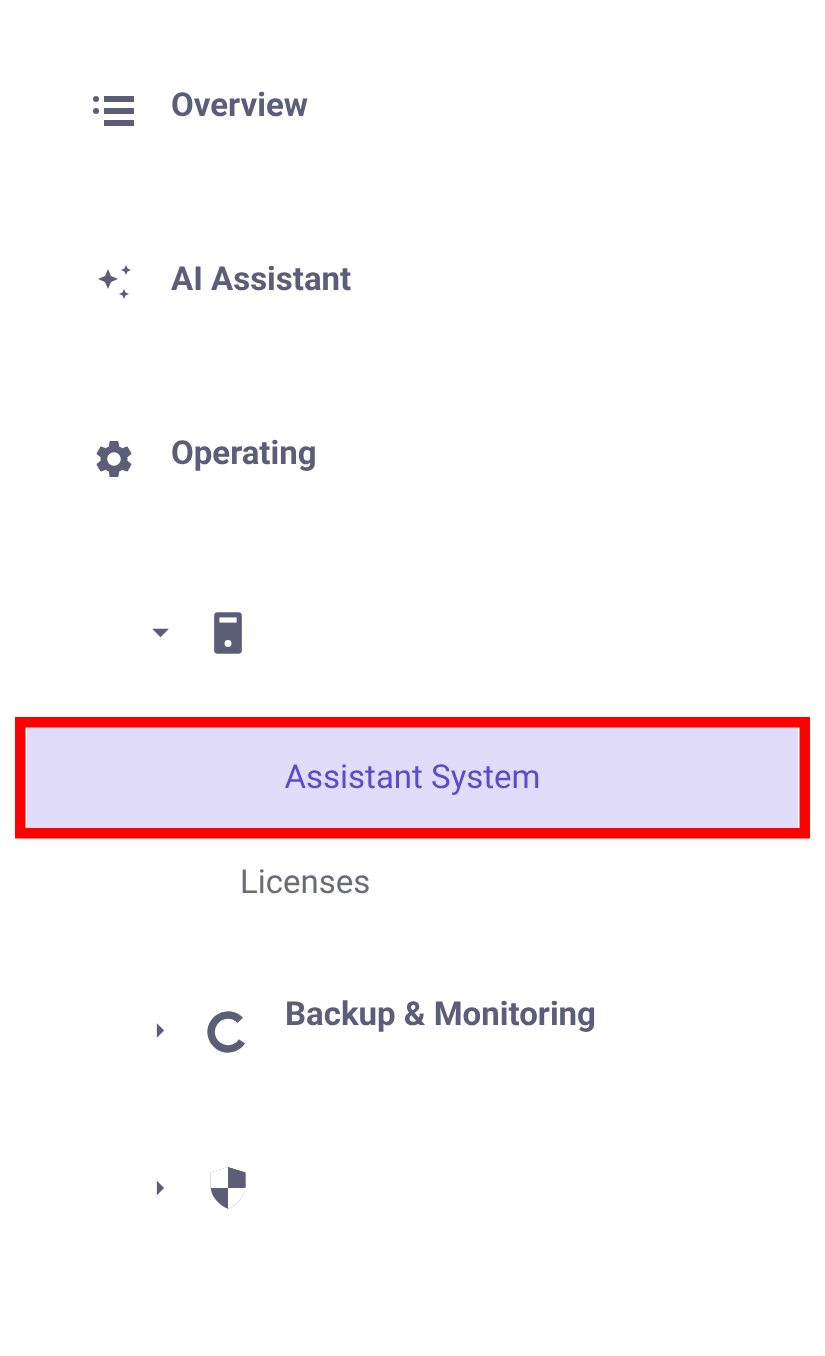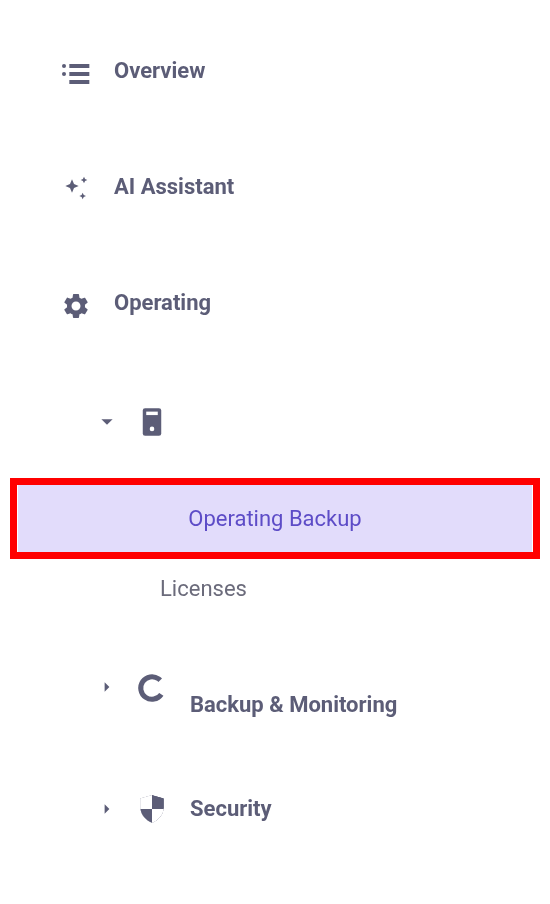--- a/index.html
+++ b/index.html
@@ -169,42 +169,42 @@
       <circle cx="9" cy="19" r="2" fill="#ffffff"></circle>
     </svg>
   </span>
 </div>
 
 <div style="height: 28px;"></div>
 
 <div class="highlight-wrapper">
   <div class="highlight-border"></div>
   <div class="highlight-bg">
-    <span class="highlight-label">Operating Backup</span>
+    <span class="highlight-label">Assistant System</span>
   </div>
 </div>
 
 <div class="sub-sub-item">
   <span class="sub-sub-label">Licenses</span>
 </div>
 
 <div style="height: 28px;"></div>
 
 <div class="sub-nav-item" style="align-items: flex-start; padding-top: 10px; padding-bottom: 10px;">
   <span class="chevron" style="margin-top: 18px;">
     <svg width="12" height="12" viewBox="0 0 10 10">
       <path d="M3 1 L7 5 L3 9 Z" fill="#5c5d77"></path>
     </svg>
   </span>
   <span class="icon-wrapper" style="margin-top:10px;">
     <svg width="30" height="30" viewBox="0 0 24 24" fill="none">
       <circle cx="12" cy="12" r="9" stroke="#5c5d77" stroke-width="4" fill="none" stroke-dasharray="44 12" stroke-linecap="butt" transform="rotate(35 12 12)"></circle>
     </svg>
   </span>
-  <span class="nav-item-label" style="line-height: 1.4; margin-top: 28px;">Backup &amp; Monitoring</span>
+  <span class="nav-item-label" style="line-height: 1.4;">Backup &amp; Monitoring</span>
 </div>
 
 <div class="nav-spacing-small"></div>
 
 <div class="sub-nav-item">
   <span class="chevron">
     <svg width="12" height="12" viewBox="0 0 10 10">
       <path d="M3 1 L7 5 L3 9 Z" fill="#5c5d77"></path>
     </svg>
   </span>
@@ -214,14 +214,13 @@
       <path d="M12 1 L12 25 C7 23 2 18 2 12 V4 Z" fill="#ffffff"></path>
       <path d="M12 1 L22 4 V12 C22 18 17 23 12 25 V13 H2 V4 Z" fill="#5c5d77"></path>
       <path d="M12 1 V13 H22 V4 Z" fill="#ffffff" opacity="0"></path>
       <path d="M12 1 L2 4 V13 H12 Z" fill="#ffffff"></path>
       <path d="M12 13 H22 V12 C22 18 17 23 12 25 Z" fill="#ffffff"></path>
       <path d="M12 1 L22 4 V13 H12 Z" fill="#5c5d77"></path>
       <path d="M12 13 V25 C7 23 2 18 2 12 V13 Z" fill="#5c5d77"></path>
       <path d="M12 1 L2 4 V13 H12 Z M12 13 H22 V12 C22 18 17 23 12 25 Z" fill="#ffffff"></path>
     </svg>
   </span>
-  <span class="nav-item-label">Security</span>
 </div>
 
 </body></html>

